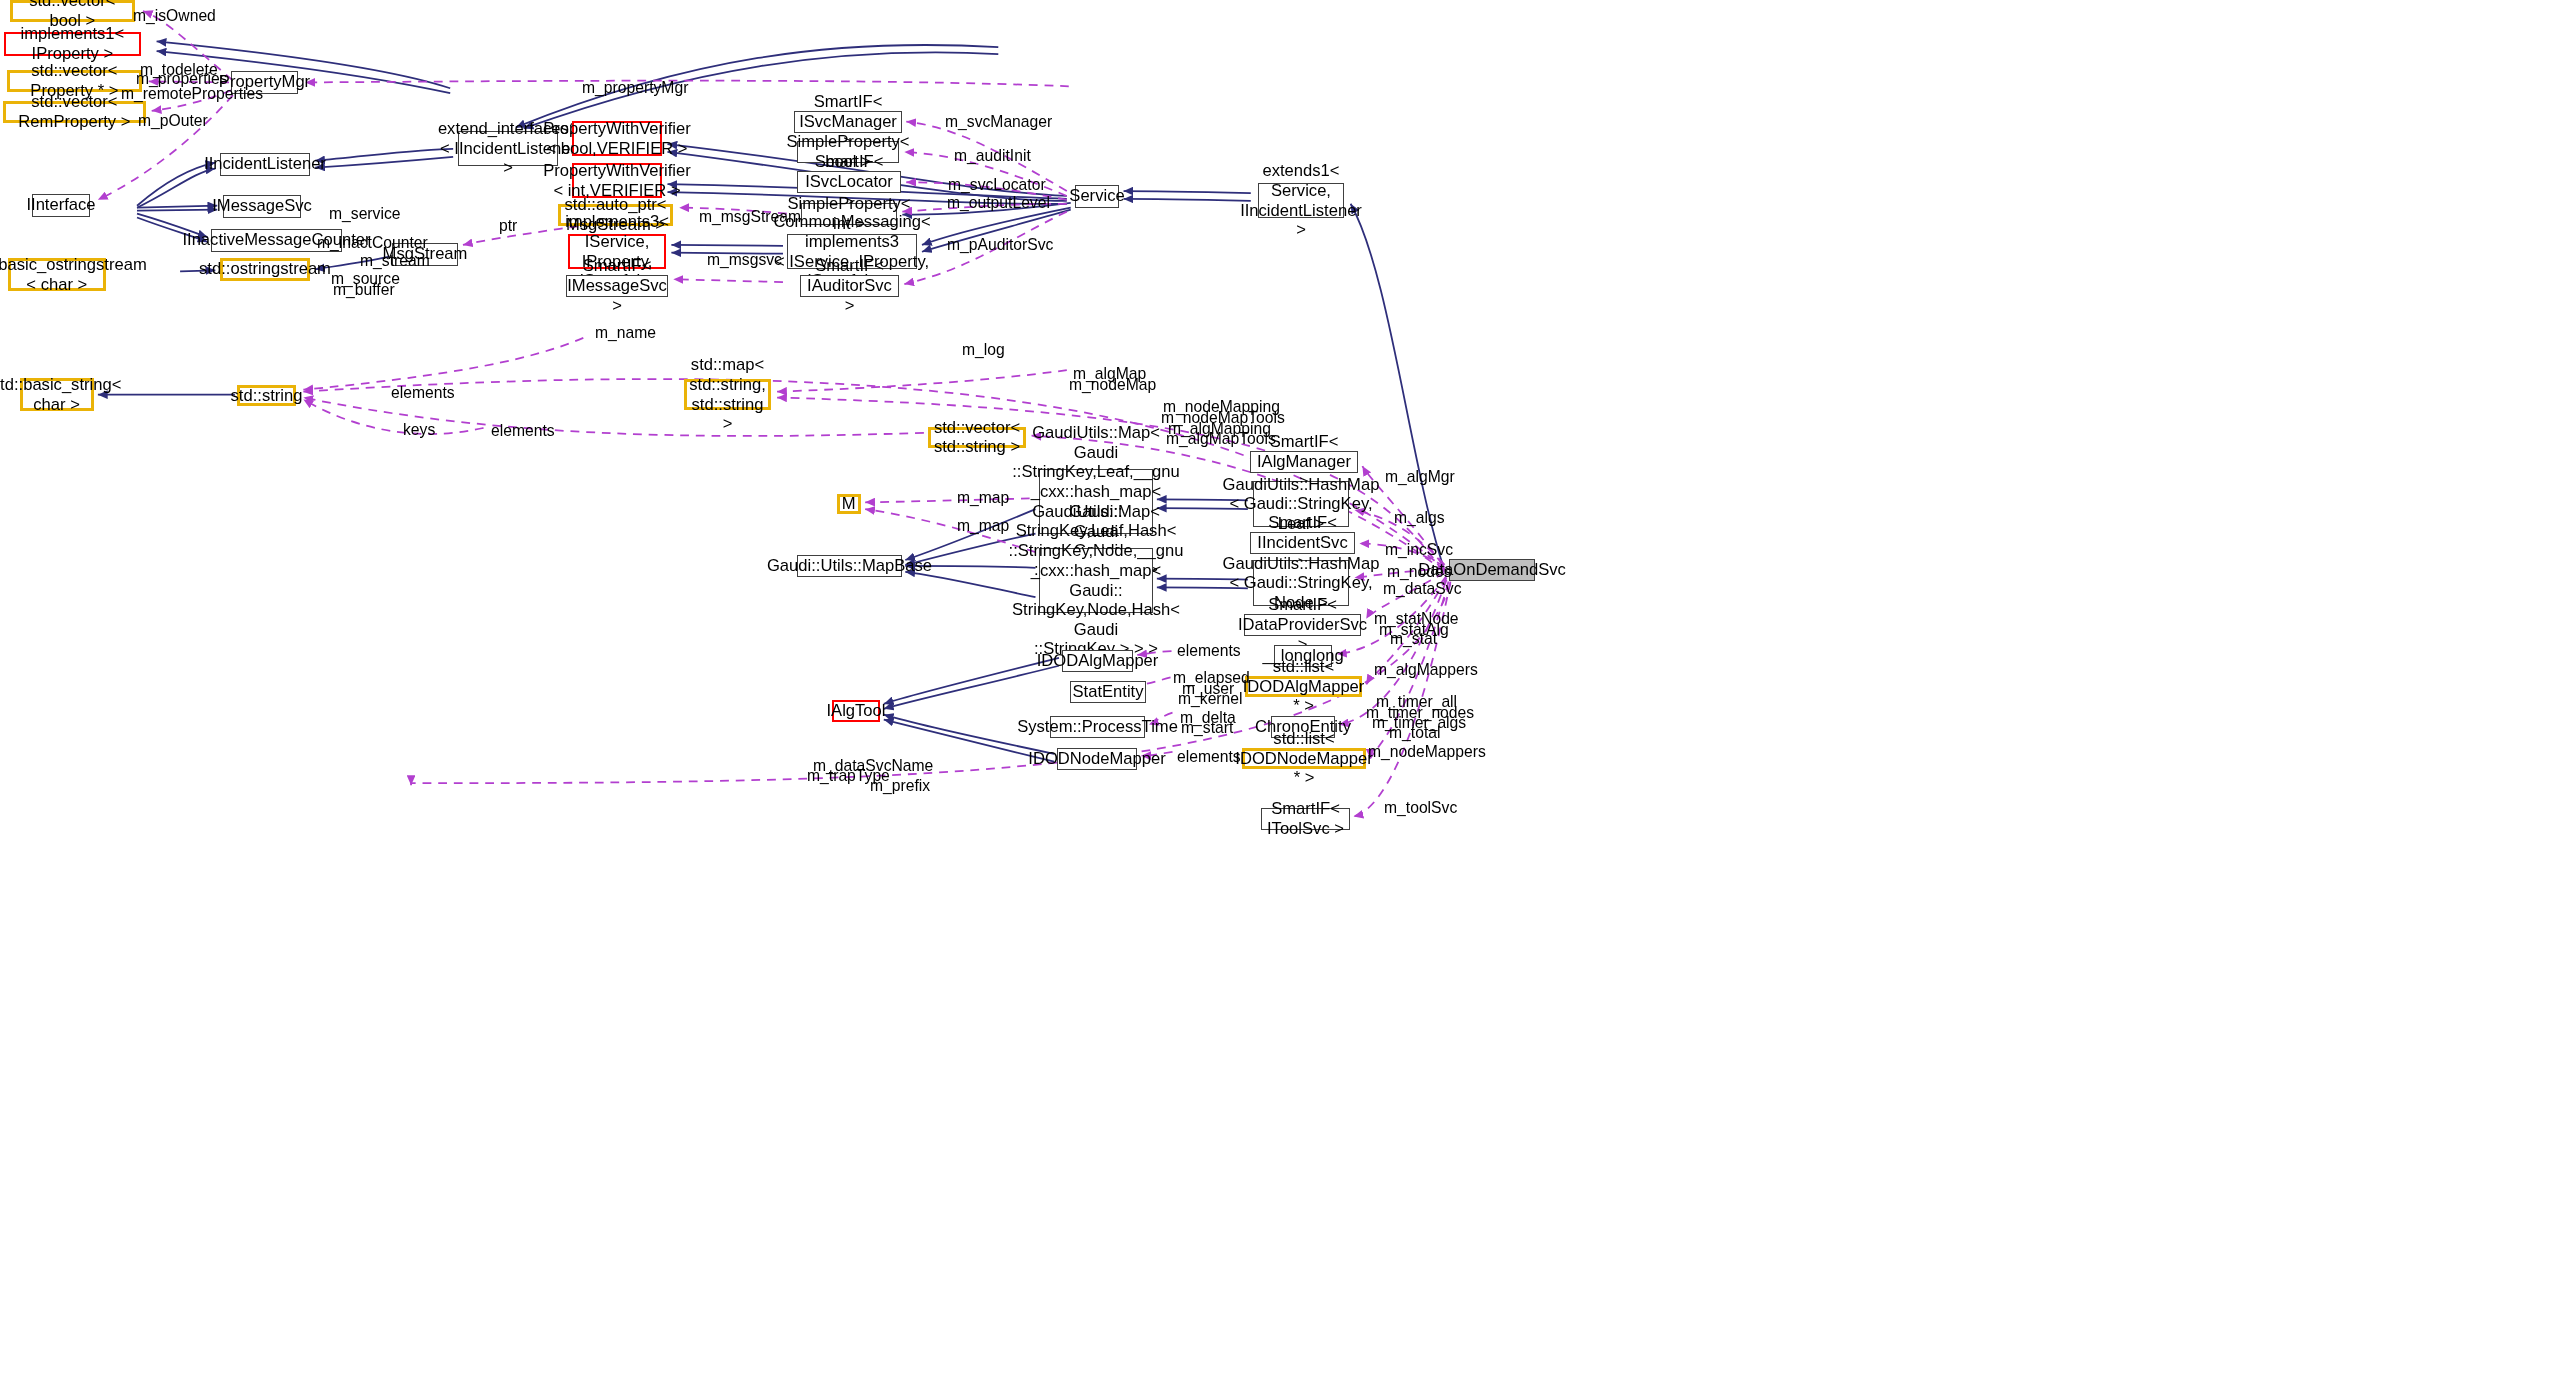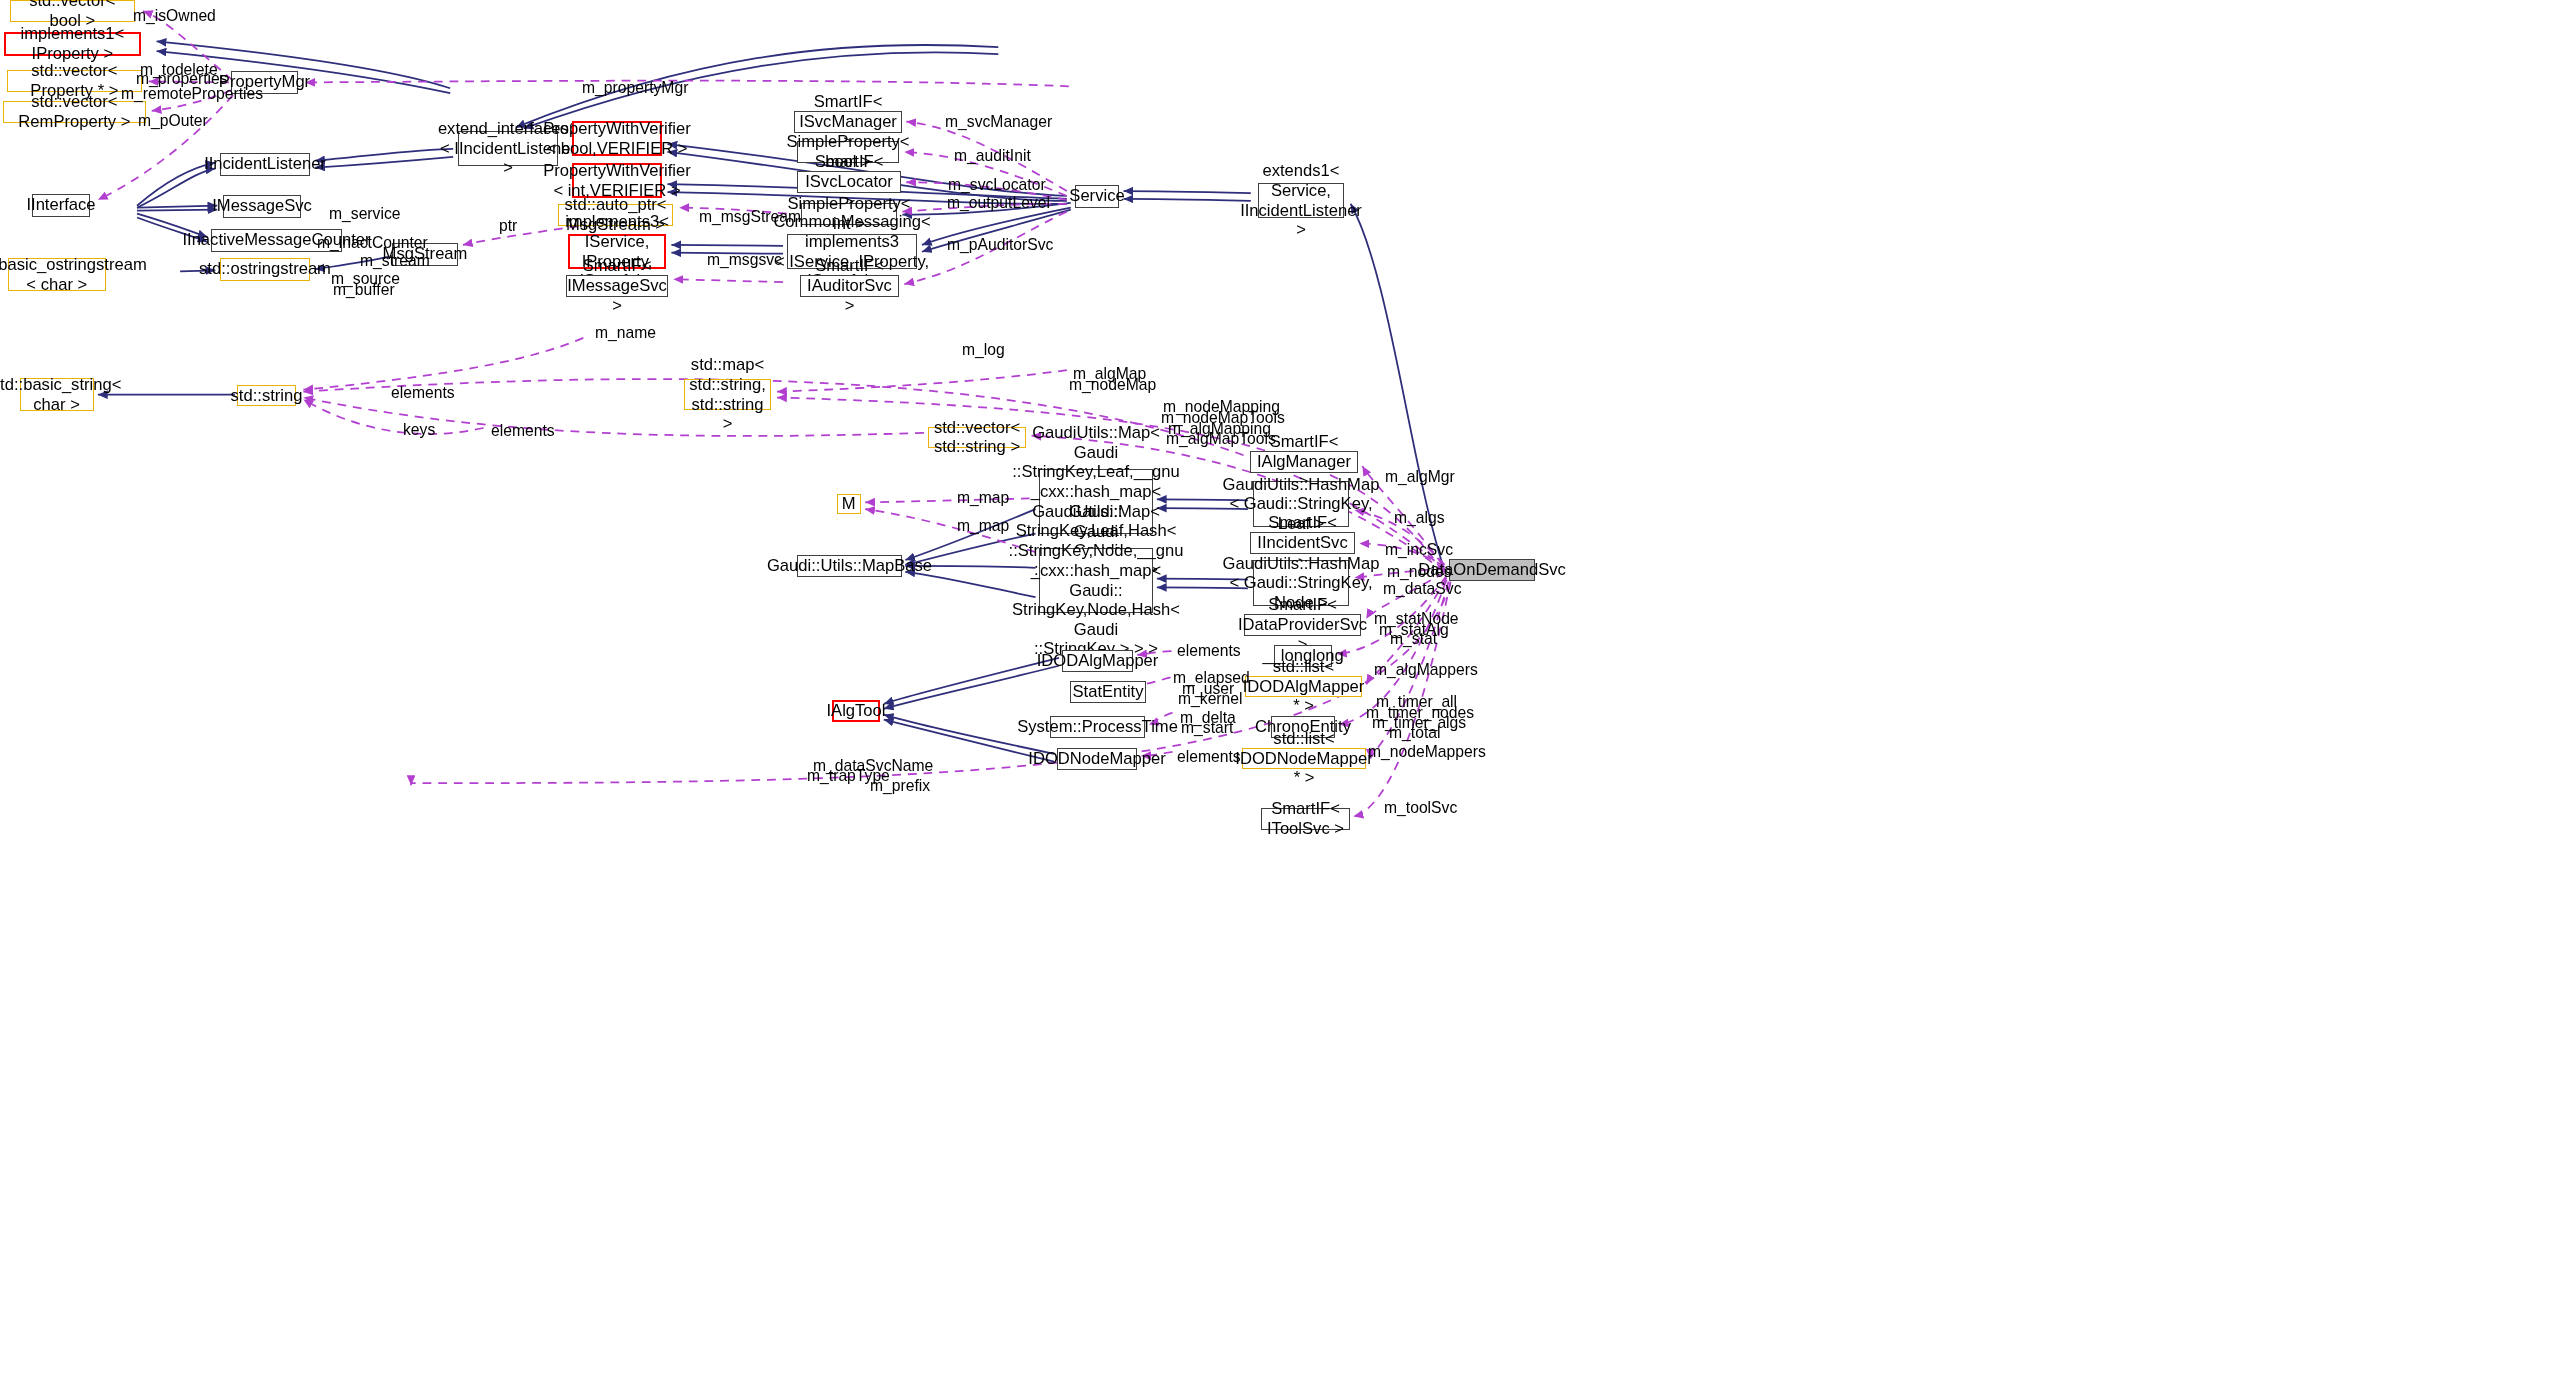--- a/index.html
+++ b/index.html
@@ -33,21 +33,21 @@
     background: #ffffff;
     color: #000000;
     font-size: 16.6px;
     line-height: 1.18;
     white-space: pre-line;
     padding: 2px 4.9px;
     z-index: 5;
   }
   
   .n-grey {
-    border: 1px solid #eab308;
+    border: 3px solid #eab308;
   }
   .n-black {
     border: 1.5px solid #404040;
   }
   .n-red {
     border: 2px solid #ff0000;
   }
   .n-focus {
     border: 1.5px solid #404040;
     background: #bfbfbf;

